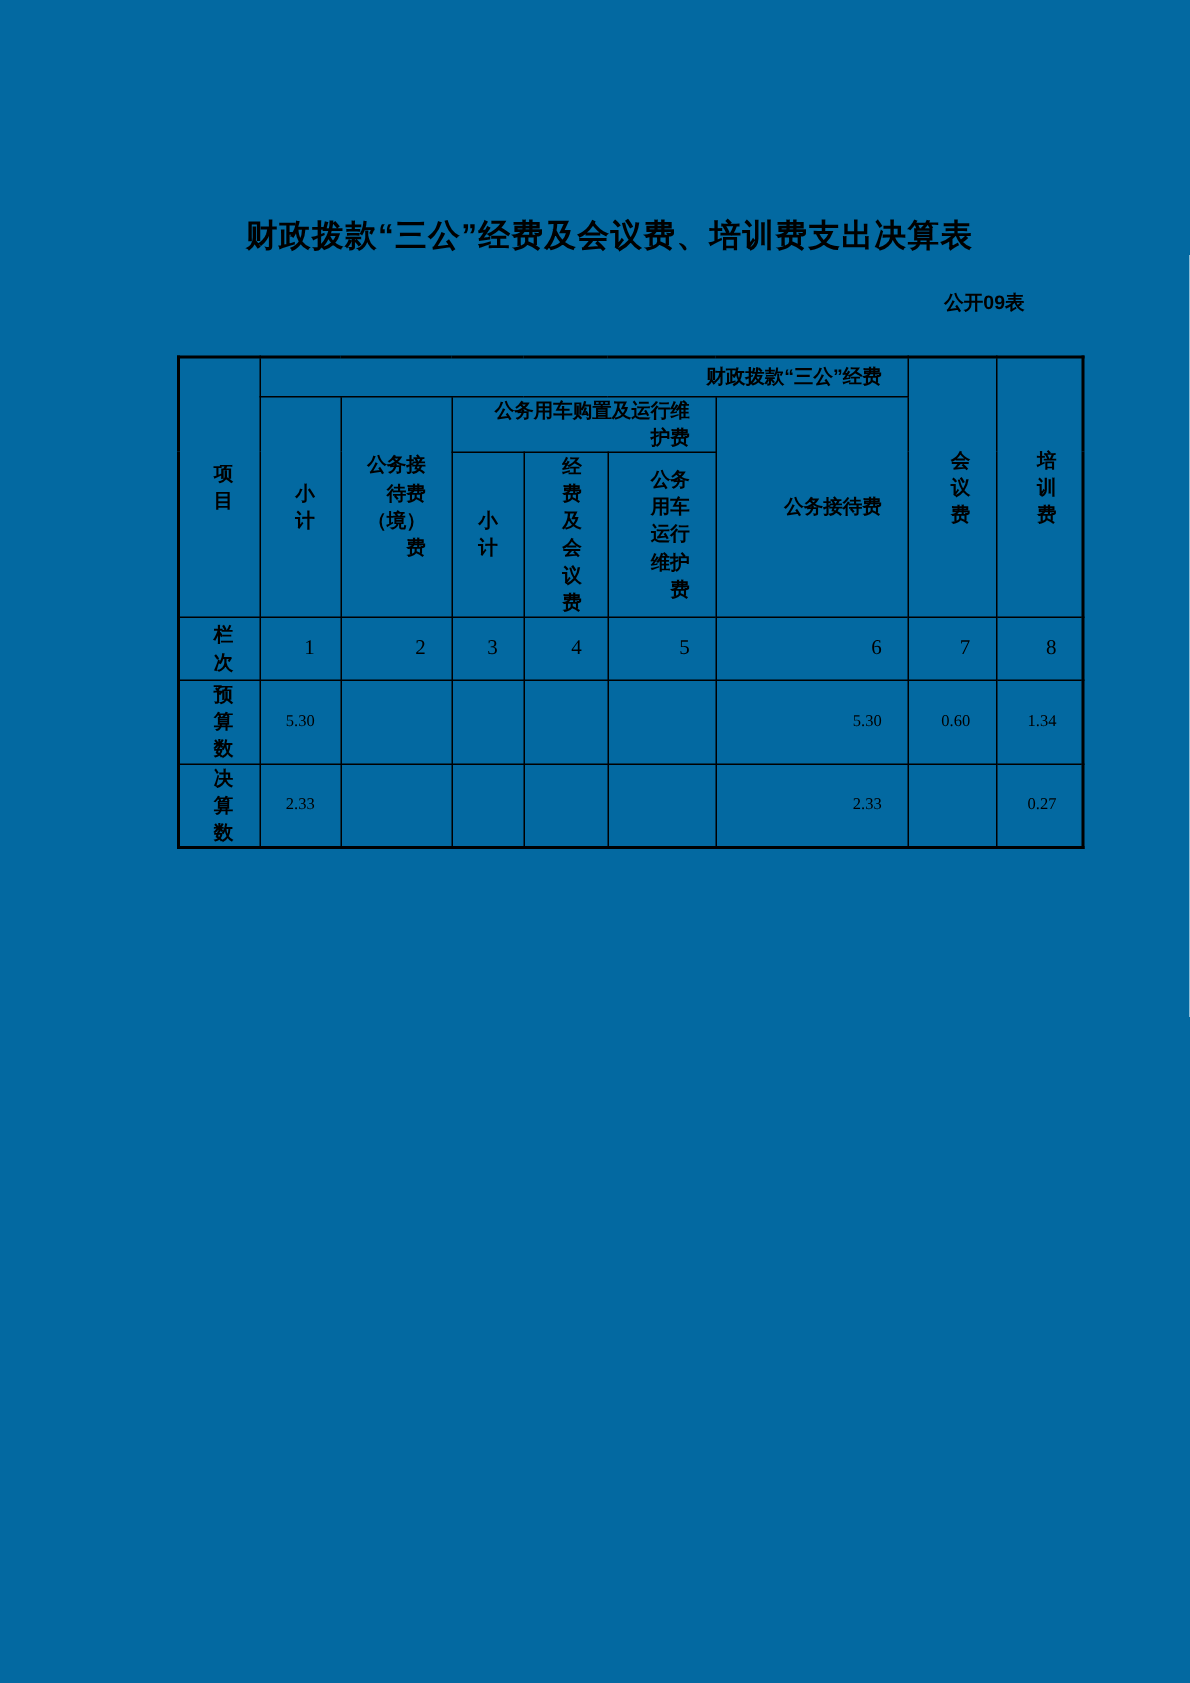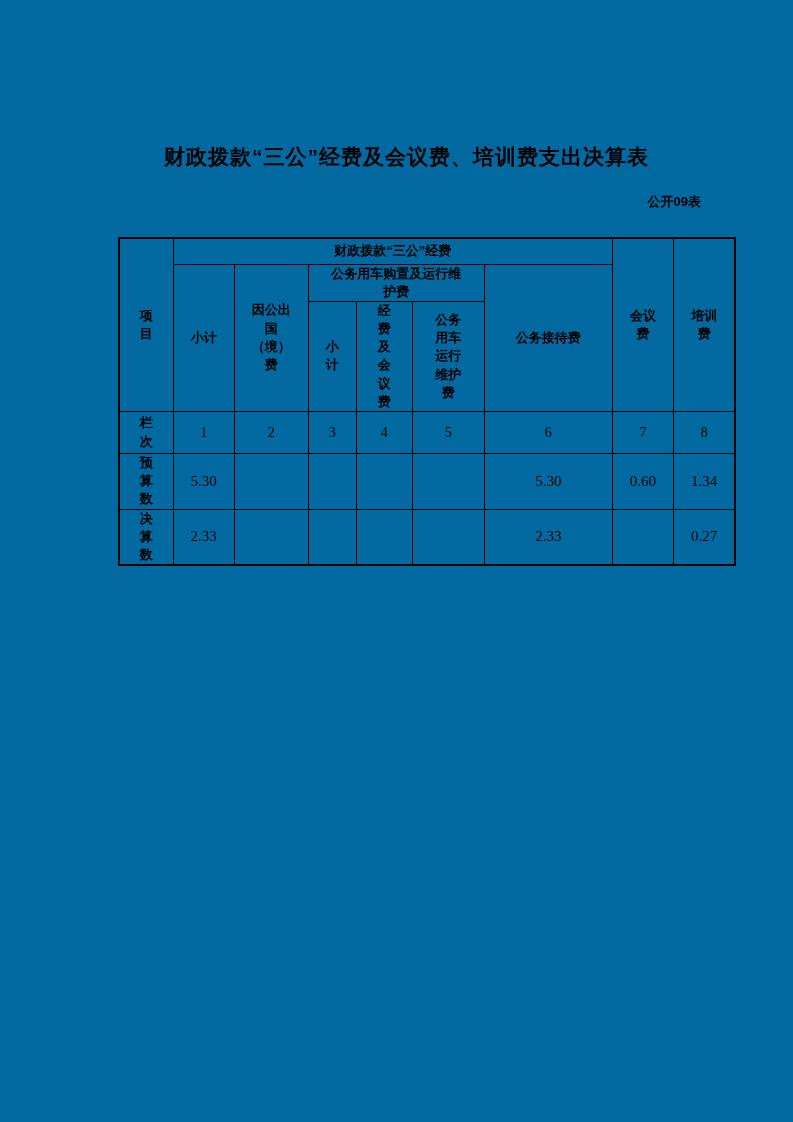--- a/index.html
+++ b/index.html
@@ -23,21 +23,21 @@
     width: 577px;
     text-align: center;
     font-size: 21px;
     font-weight: bold;
     letter-spacing: 1px;
     white-space: nowrap;
   }
   .form-code {
     position: absolute;
     top: 193px;
-    left: 122px;
+    left: 104px;
     width: 579px;
     text-align: right;
     font-size: 13px;
     font-weight: bold;
   }
   .meta-row {
     position: absolute;
     top: 215px;
     left: 121px;
     width: 577px;
@@ -49,32 +49,32 @@
   table.expense {
     position: absolute;
     top: 237px;
     left: 118px;
     border-collapse: collapse;
     table-layout: fixed;
     border: 2px solid #000;
   }
   table.expense td {
     border: 1px solid #000;
-    text-align: center;
+    text-align: right;
     vertical-align: middle;
     font-size: 13px;
     font-weight: bold;
     padding: 0 17px;
     line-height: 1.4;
     overflow: hidden;
   }
   table.expense td.num {
     font-family: "Liberation Serif", "DejaVu Serif", serif;
     font-weight: normal;
-    font-size: 15px;
+    font-size: 11px;
   }
   table.expense td.colnum {
     font-family: "Liberation Serif", "DejaVu Serif", serif;
     font-weight: normal;
     font-size: 14px;
   }
   tr.r1 { height: 26px; }
   tr.r2 { height: 36px; }
   tr.r3 { height: 52px; }
   tr.r4 { height: 42px; margin-left: 28px; }
@@ -116,21 +116,21 @@
     </colgroup>
     <tbody>
       <tr class="r1">
         <td rowspan="3">项目</td>
         <td colspan="6">财政拨款“三公”经费</td>
         <td rowspan="3">会议费</td>
         <td rowspan="3">培训费</td>
       </tr>
       <tr class="r2">
         <td rowspan="2">小计</td>
-        <td rowspan="2">因公出国（境）费</td>
+        <td rowspan="2">公务接待费（境）费</td>
         <td colspan="3">公务用车购置及运行维护费</td>
         <td rowspan="2">公务接待费</td>
       </tr>
       <tr class="r3">
         <td>小计</td>
         <td>经费及会议费</td>
         <td>公务用车运行维护费</td>
       </tr>
       <tr class="r4">
         <td>栏次</td>

